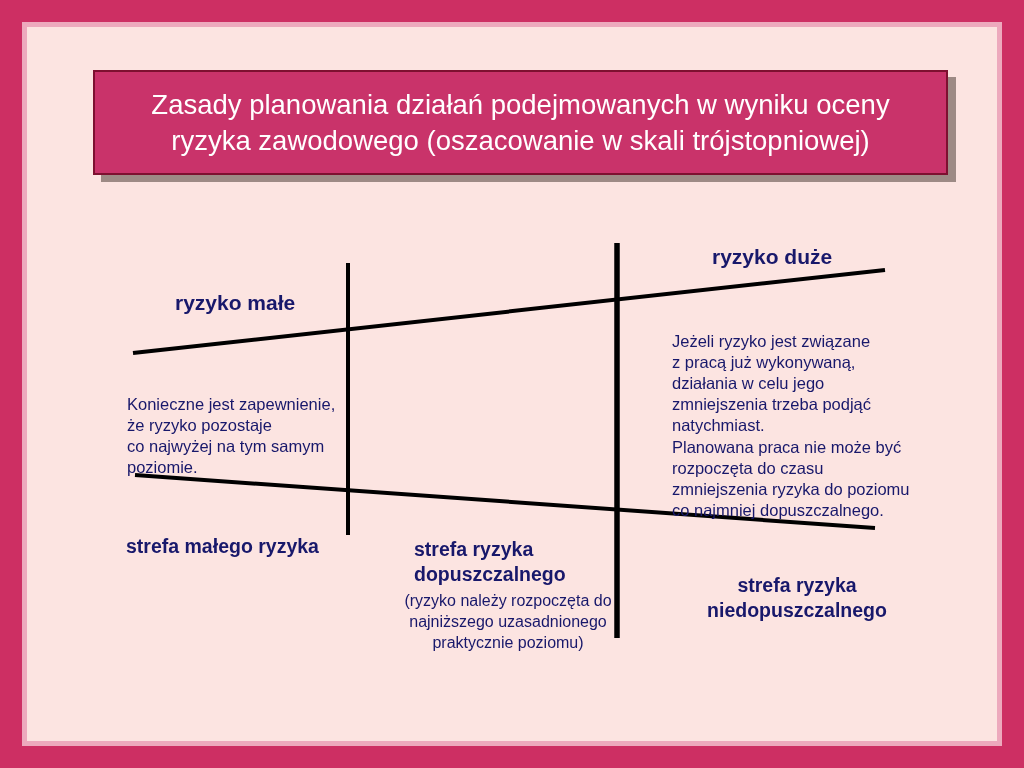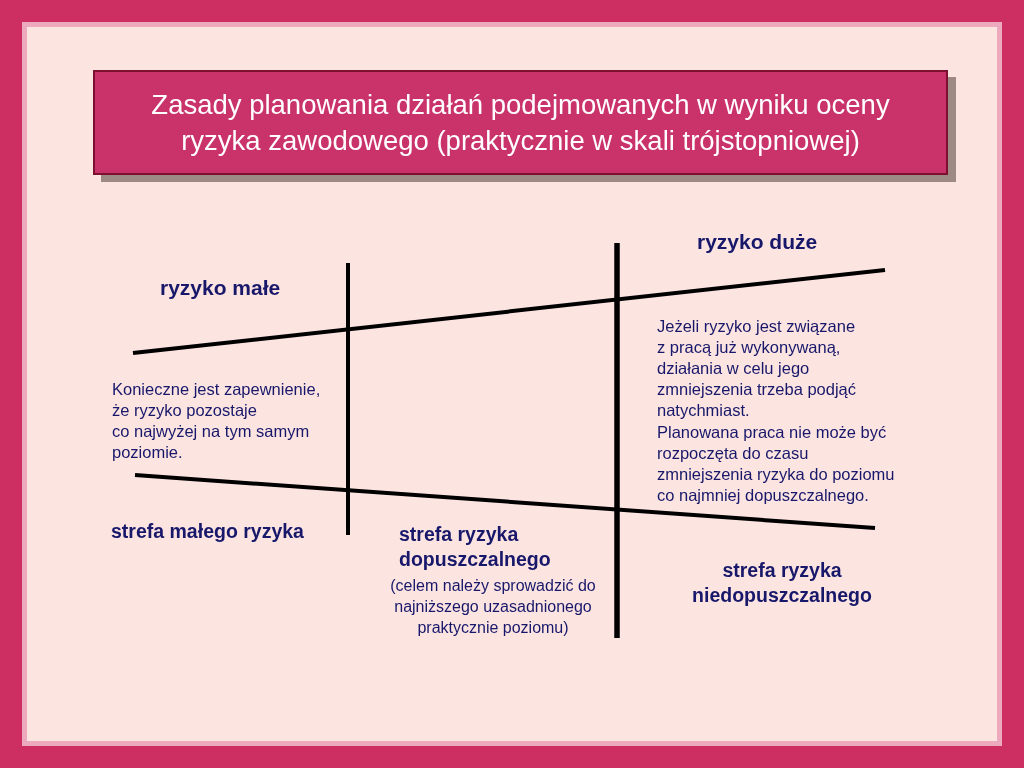--- a/index.html
+++ b/index.html
@@ -87,21 +87,21 @@
     position: absolute;
     left: 0;
     top: 0;
     width: 970px;
     height: 714px;
   }
 
   .lbl {
     position: absolute;
     color: #18186b;
-    margin: 0;
+    margin: 15px;
   }
   .hdr {
     font-size: 21px;
     font-weight: bold;
     white-space: nowrap;
   }
   .body {
     font-size: 16.5px;
     font-weight: 400;
     line-height: 1.28;
@@ -146,21 +146,21 @@
 
 <div id="slide">
 
   <div id="frame-inner-rule"></div>
 
   <div id="canvas">
 
     <div id="title-shadow"></div>
     <div id="title-box">
       <div id="title-text">Zasady planowania działań podejmowanych w wyniku oceny
-ryzyka zawodowego (praktycznie w skali trójstopniowej)</div>
+ryzyka zawodowego (oszacowanie w skali trójstopniowej)</div>
     </div>
 
     <div id="diagram">
 
       <svg id="diagram-lines" viewBox="0 0 970 714" xmlns="http://www.w3.org/2000/svg">
 
         <line x1="321" y1="236" x2="321" y2="508" stroke="#000000" stroke-width="4"></line>
 
         <line x1="590" y1="216" x2="590" y2="611" stroke="#000000" stroke-width="5.5"></line>
 
@@ -185,19 +185,19 @@
 rozpoczęta do czasu
 zmniejszenia ryzyka do poziomu
 co najmniej dopuszczalnego.</div>
 
       <div class="lbl zone" id="zone-small">strefa małego ryzyka</div>
       <div class="lbl zone" id="zone-medium">strefa ryzyka
 dopuszczalnego</div>
       <div class="lbl zone" id="zone-large">strefa ryzyka
 niedopuszczalnego</div>
 
-      <div class="lbl note" id="note-medium">(celem należy sprowadzić do
+      <div class="lbl note" id="note-medium">(ryzyko należy rozpoczęta do
 najniższego uzasadnionego
 praktycznie poziomu)</div>
 
     </div>
   </div>
 </div>
 
 </body></html>

